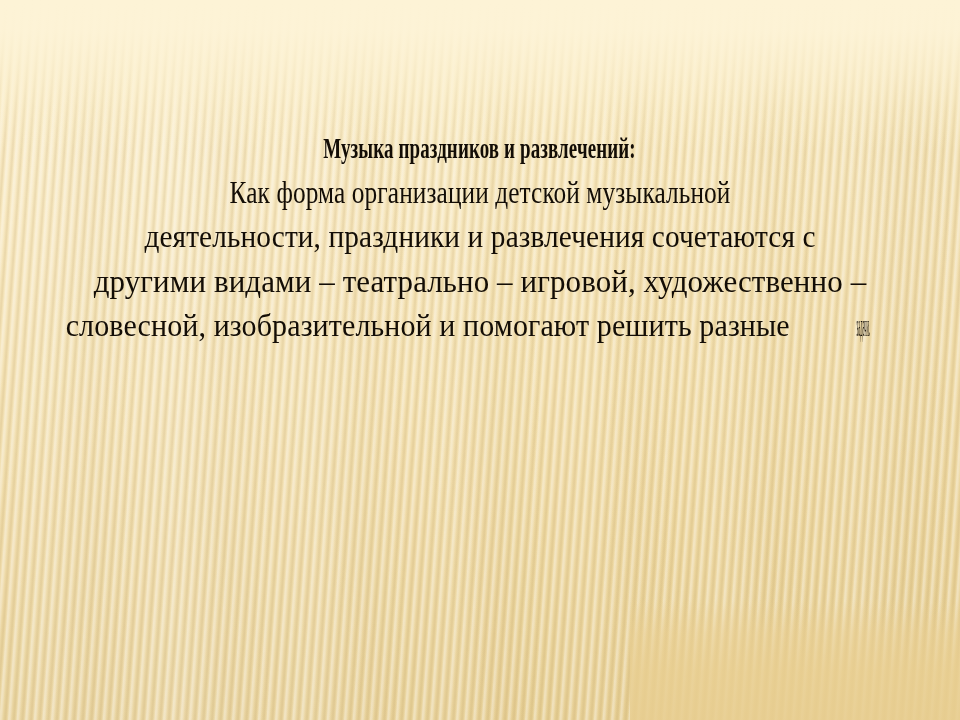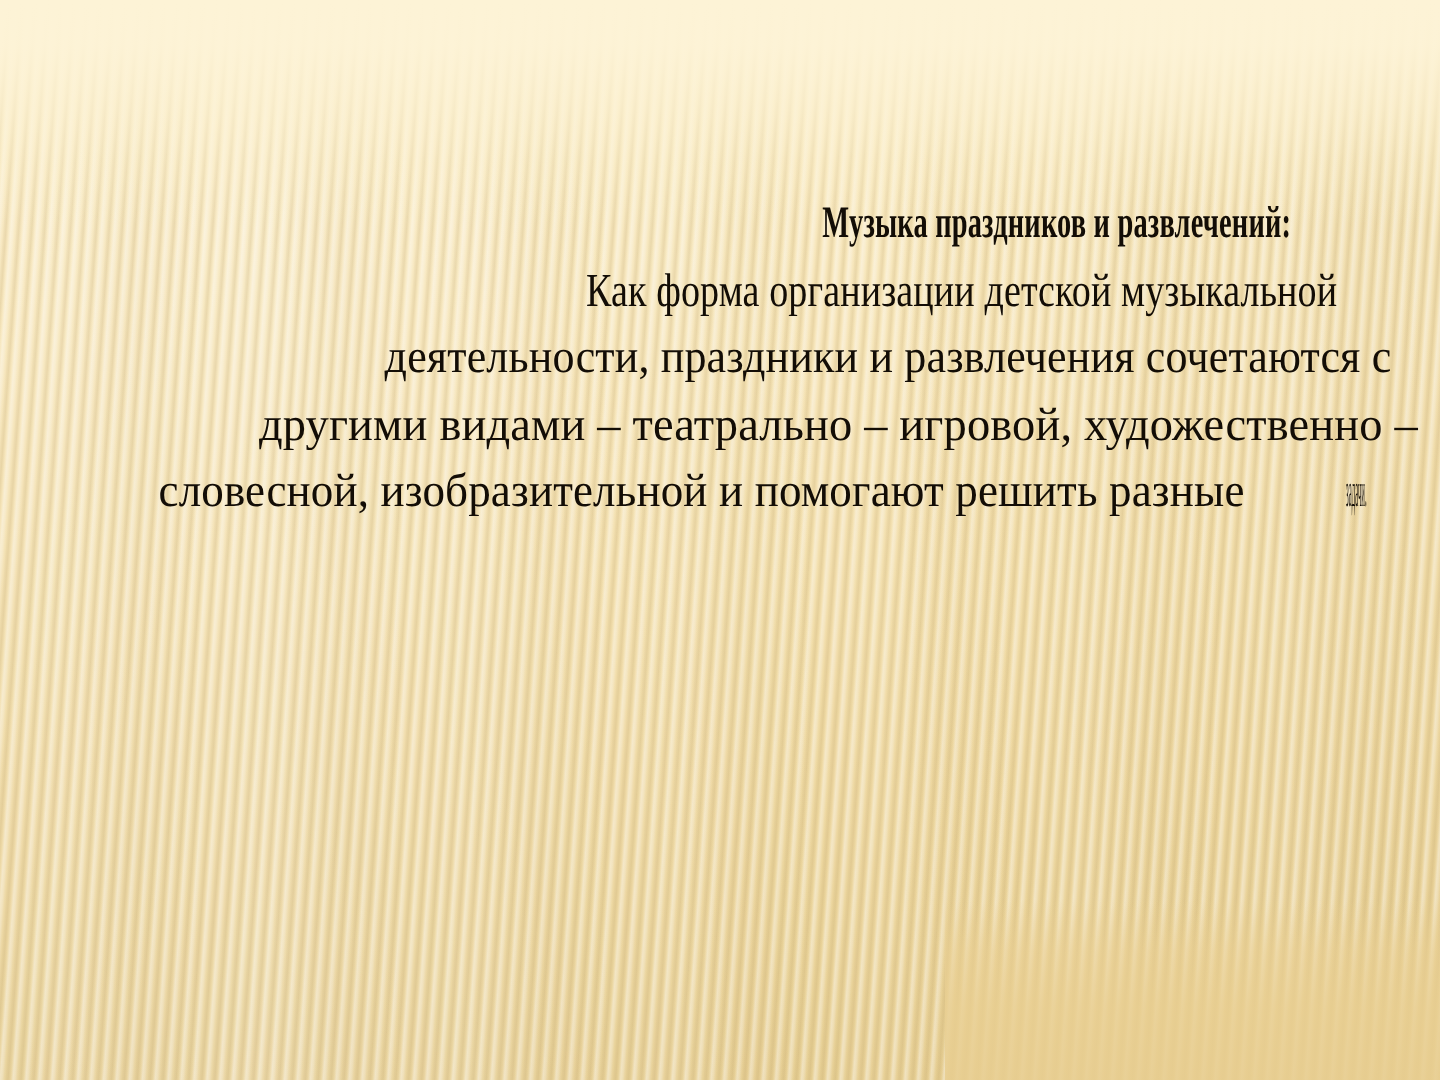--- a/index.html
+++ b/index.html
@@ -118,21 +118,21 @@
   #content {
     position: absolute;
     inset: 0;
   }
 
   #text-block {
     position: absolute;
     left: 8px;
     top: 126px;
     width: 944px;
-    text-align: right;
+    text-align: center;
     font-family: "Liberation Serif", "DejaVu Serif", serif;
     color: #130d06;
     font-size: 31.5px;
     line-height: 44.5px;
     letter-spacing: 0.1px;
   }
 
   .line {
     display: block;
     white-space: nowrap;

